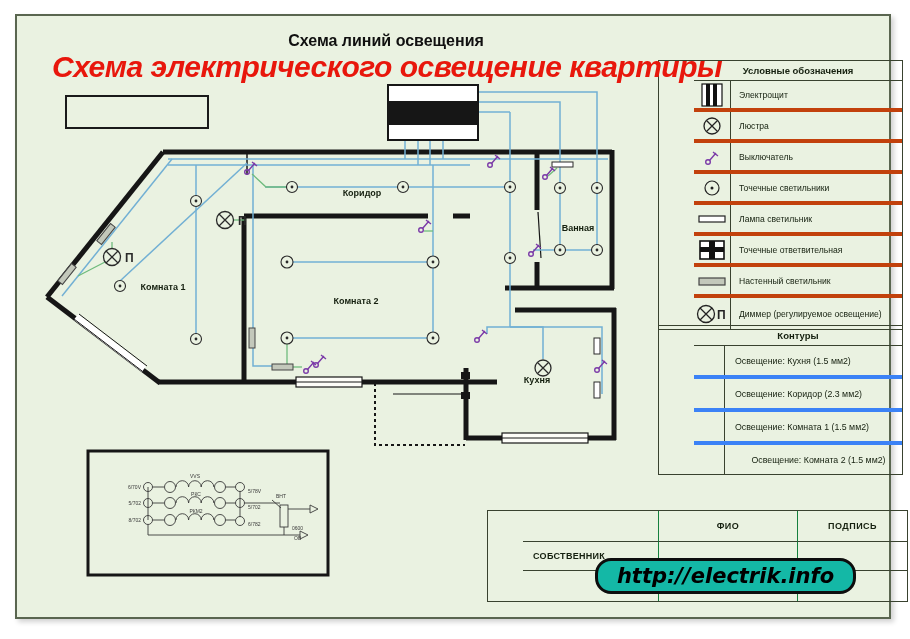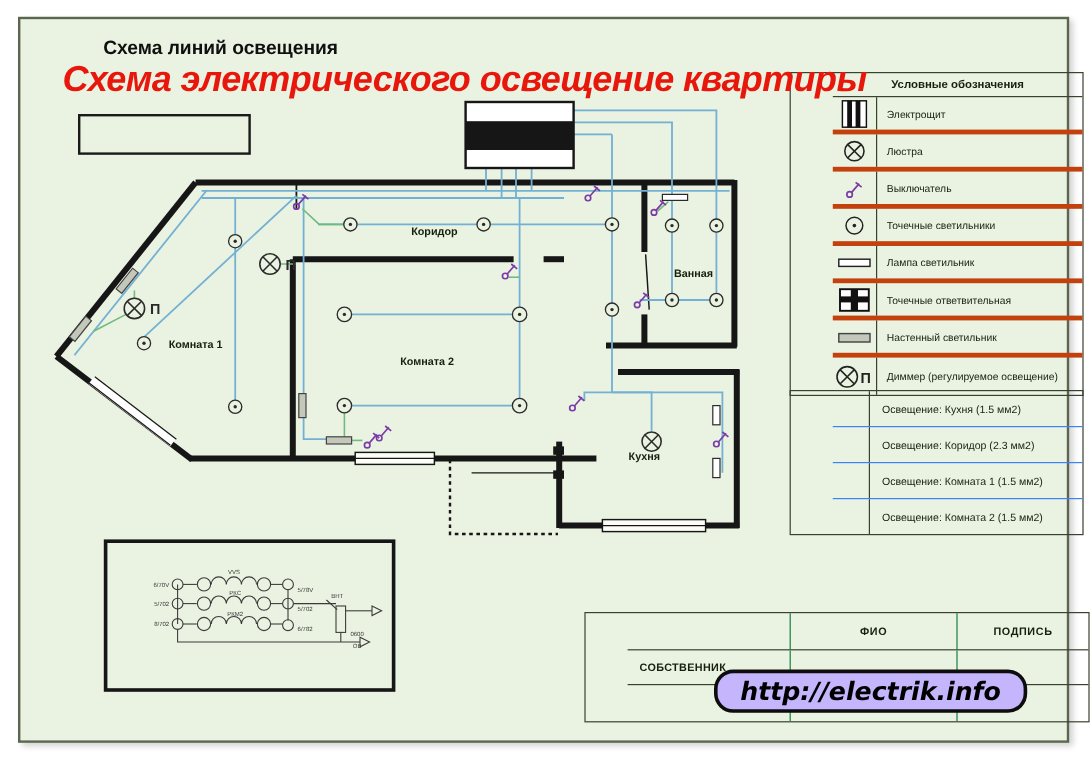--- a/index.html
+++ b/index.html
@@ -10,21 +10,21 @@
     color:#1c1c1c;
   }
   #sheet{
     position:absolute;left:15px;top:14px;width:872px;height:601px;
     background:#eaf2e1;border:2px solid #5a6650;
     box-shadow:3px 3px 5px rgba(0,0,0,.18);
     z-index:0;
   }
   #plan-svg{position:absolute;left:0;top:0;z-index:1;}
   .title-black{
-    position:absolute;left:86px;top:32px;width:600px;
+    position:absolute;left:86px;top:32px;width:600px;text-align:center;
     font-size:16px;font-weight:bold;color:#101010;z-index:3;
   }
   .title-red{
     position:absolute;left:52px;top:50px;white-space:nowrap;
     font-size:30px;font-weight:bold;font-style:italic;color:#e8170c;
     z-index:4;letter-spacing:-0.5px;
   }
   
   .tbl{position:absolute;background:transparent;border:1.5px solid #39422f;z-index:2;padding-left:35px;}
   #legend{left:658px;top:60px;width:208px;}
@@ -32,37 +32,37 @@
     height:19px;line-height:19px;text-align:center;font-size:9.5px;font-weight:bold;
     border-bottom:1px solid #39422f;color:#15200f;
   }
   .lrow{display:flex;align-items:center;border-bottom:4px solid #c2410c;height:27px;}
   .lrow:last-child{border-bottom:none;height:31px;}
   .lrow .ic{width:36px;align-self:stretch;border-right:1px solid #39422f;
     display:flex;align-items:center;justify-content:center;}
   .lrow .lb{flex:1;padding-left:8px;font-size:8.6px;color:#15200f;}
   
   #circuits{left:658px;top:325px;width:208px;}
-  .crow{display:flex;align-items:center;border-bottom:1px solid #3b82f6;height:29px;}
-  .crow:last-child{border-bottom:none;}
+  .crow{display:flex;align-items:center;border-bottom:4px solid #3b82f6;height:29px;}
+  .crow:last-child{border-bottom:none;text-align:center;}
   .crow .sw{width:30px;align-self:stretch;border-right:1px solid #39422f;}
   .crow .lb{flex:1;padding-left:10px;font-size:8.8px;color:#15200f;}
   
   #owner{left:487px;top:510px;width:384px;height:90px;display:grid;
     grid-template-columns:136px 139px 109px;grid-template-rows:31px 29px 30px;}
   #owner .cell{border-right:1px solid #15803d;border-bottom:1px solid #39422f;
     display:flex;align-items:center;font-size:9px;color:#15200f;}
   #owner .cell:nth-child(3n){border-right:none;}
   #owner .cell.lastrow{border-bottom:none;}
   #owner .cntr{justify-content:center;font-weight:bold;letter-spacing:.5px;}
   #owner .ownr{padding-left:10px;font-weight:bold;letter-spacing:.3px;}
   
   #watermark{
     position:absolute;left:595px;top:558px;width:255px;height:30px;z-index:6;
-    background:#c4b5fd;border:3px solid #0d0d0d;border-radius:16px;
+    background:#14b8a6;border:3px solid #0d0d0d;border-radius:16px;
     display:flex;align-items:center;justify-content:center;
     font-family:"DejaVu Sans", sans-serif;
     font-size:21px;font-weight:bold;font-style:italic;color:#000;
   }
   
   #stampbox{position:absolute;left:65px;top:95px;width:140px;height:30px;
     border:2px solid #1a1a1a;z-index:2;}
   svg text{font-family:"Liberation Sans", sans-serif;}
 </style>
 </head>
@@ -431,20 +431,21 @@
           <circle cx="11" cy="13" r="8.5" fill="none" stroke="#222" stroke-width="1.3"></circle>
           <path d="M5,7 L17,19 M17,7 L5,19" stroke="#222" stroke-width="1.3"></path>
           <text x="22" y="18" font-size="12" font-weight="bold" fill="#222">П</text>
         </svg>
     </span>
     <span class="lb">Диммер (регулируемое освещение)</span>
   </div>
 </div>
 
 <div id="circuits" class="tbl">
+  <div class="hdr">Контуры</div>
   <div class="crow">
     <span class="sw"></span>
     <span class="lb">Освещение: Кухня (1.5 мм2)</span>
   </div>
   <div class="crow">
     <span class="sw"></span>
     <span class="lb">Освещение: Коридор (2.3 мм2)</span>
   </div>
   <div class="crow">
     <span class="sw"></span>

